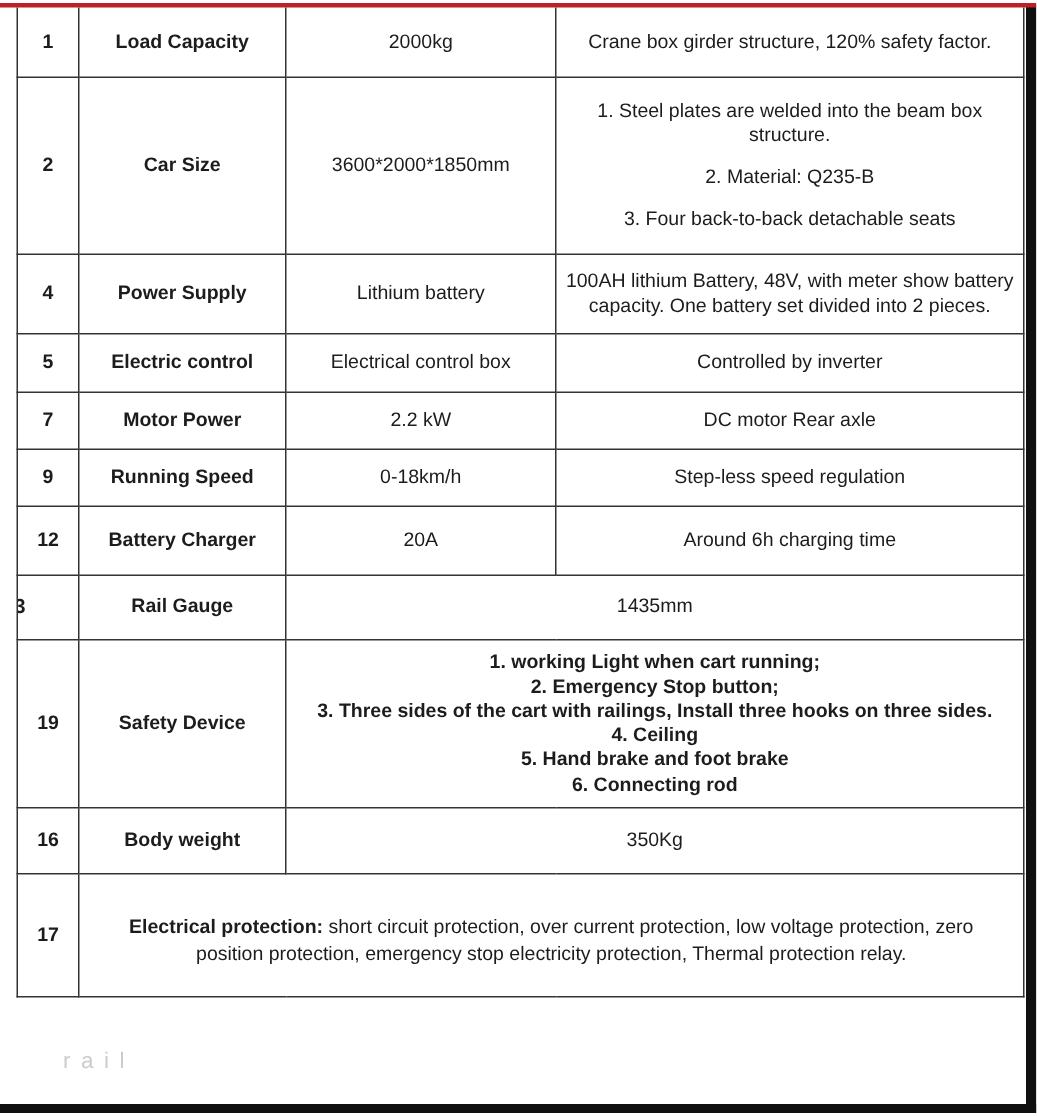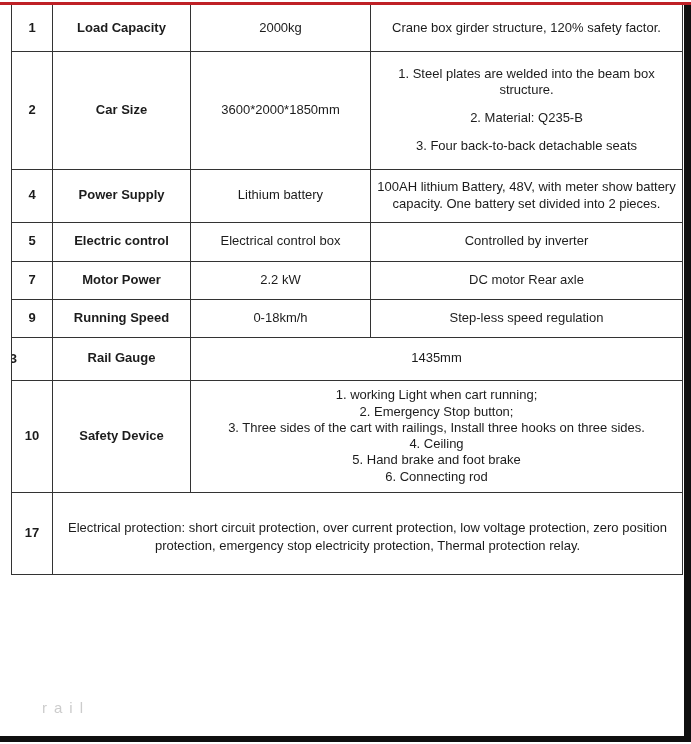--- a/index.html
+++ b/index.html
@@ -45,29 +45,30 @@
     text-align: left; font-size: 12.5px; line-height: 1.25;
     padding: 1px 3px 1px 2px;
   }
   td.vtop    { vertical-align: top; padding-top: 5px; }
   td.vbottom { vertical-align: bottom; padding-bottom: 3px; }
   td.list-cell {
     text-align: left; vertical-align: top;
     white-space: pre-line;
     font-size: 13px; line-height: 1.42;
     padding: 3px 6px 2px 4px;
+    font-weight: bold;
   }
   td.num-offset { position: relative; }
   td.num-offset .offset-num {
     position: absolute; left: -10px; top: 50%; transform: translateY(-50%);
     font-weight: bold; font-size: 13.5px; background: transparent;
   }
   .desc-item { margin: 12px 0; }
   .note-block { padding: 12px 8px 4px 8px; font-size: 13px; line-height: 1.38; }
-  .note-bold { font-weight: normal; }
+  .note-bold { font-weight: bold; }
 </style>
 </head>
 <body>
 
 <div class="stage">
 
   <div class="watermark">rail</div>
 
   <table class="spec">
     <colgroup>
@@ -119,41 +120,52 @@
 
       <tr style="height:38px">
         <td class="num">9</td>
         <td class="label">Running Speed</td>
         <td class="value">0-18km/h</td>
         <td class="desc">Step-less speed regulation</td>
       </tr>
 
 
 
+      <tr style="height:46px">
+        <td class="num">12</td>
+        <td class="label">Battery Charger</td>
+        <td class="value">20A</td>
+        <td class="desc">Around 6h charging time</td>
+      </tr>
 
       <tr style="height:43px">
         <td class="num num-offset">
           <span class="offset-num">13</span>
         </td>
         <td class="label">Rail Gauge</td>
         <td class="value" colspan="2">1435mm</td>
       </tr>
 
       <tr style="height:112px">
-        <td class="num vtop">10</td>
+        <td class="num vtop">19</td>
         <td class="label">Safety Device</td>
         <td class="list-cell" colspan="2">1. working Light when cart running;
 2. Emergency Stop button;
 3. Three sides of the cart with railings, Install three hooks on three sides.
 4. Ceiling
 5. Hand brake and foot brake
 6. Connecting rod</td>
       </tr>
 
 
+      <tr style="height:44px">
+        <td class="num vbottom">16</td>
+        <td class="label vtop">Body weight</td>
+        <td class="value" colspan="2">350Kg</td>
+      </tr>
 
       <tr style="height:82px">
         <td class="num vtop">17</td>
         <td colspan="3">
           <div class="note-block">
             <span class="note-bold">Electrical protection:</span><span> short circuit protection, over current protection, low voltage protection, zero position protection, emergency stop electricity protection, Thermal protection relay.</span>
           </div>
         </td>
       </tr>
 

